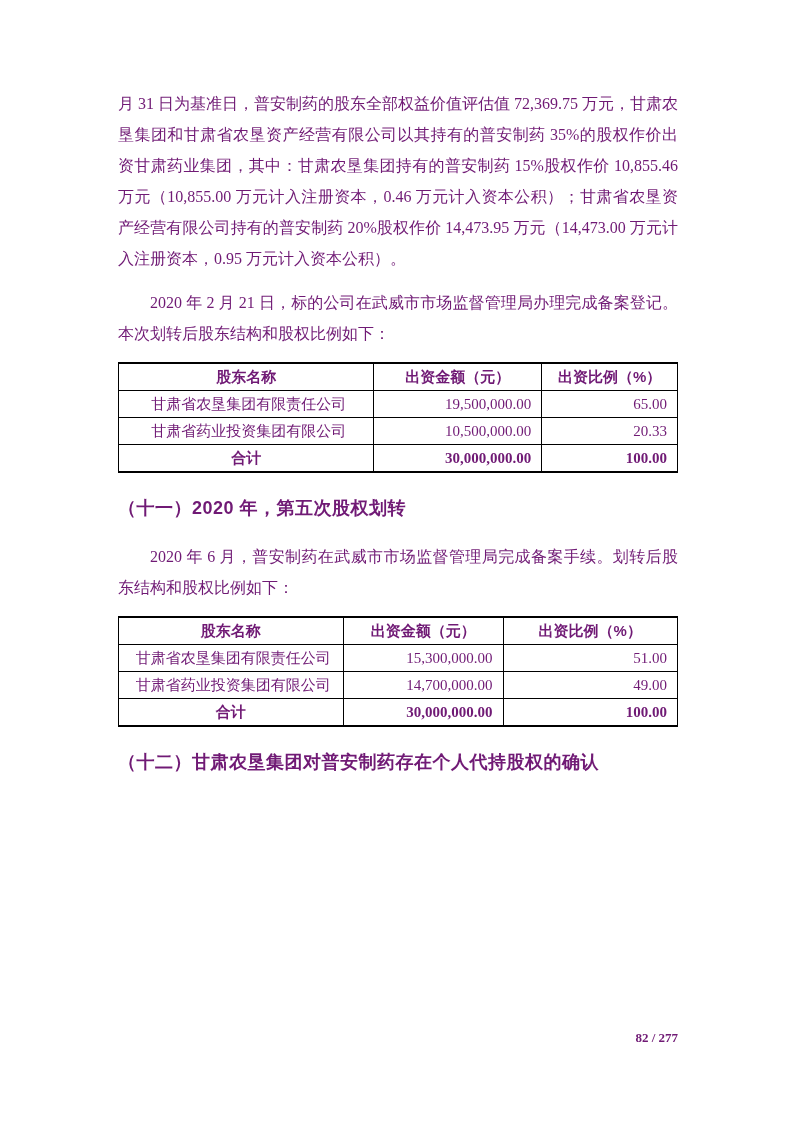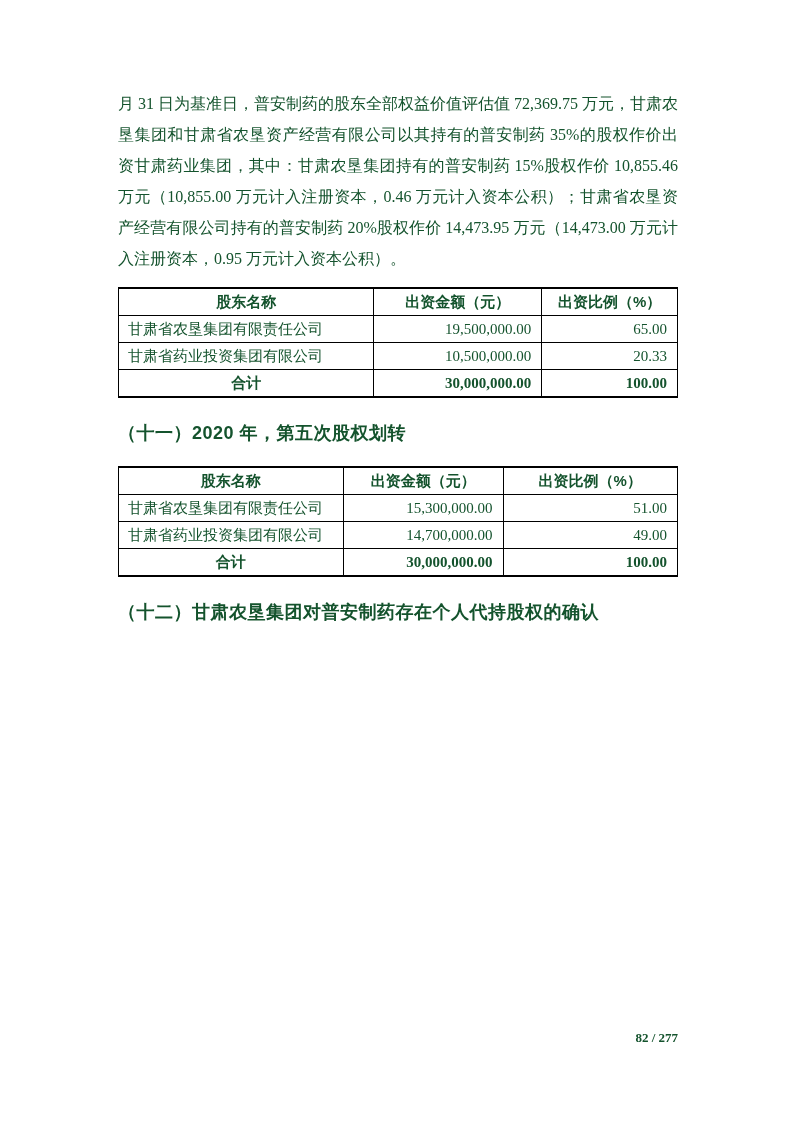--- a/index.html
+++ b/index.html
@@ -6,21 +6,21 @@
     margin: 0;
     padding: 0;
     background: #ffffff;
   }
   .page {
     position: relative;
     width: 793px;
     height: 1122px;
     box-sizing: border-box;
     background: #ffffff;
-    color: #14532d;
+    color: #701a75;
     font-family: "Liberation Serif", "DejaVu Serif", serif;
     padding: 88px 115px 0 118px;
     overflow: hidden;
     border-radius: 29px;
   }
   .para {
     font-size: 16px;
     line-height: 31px;
     text-align: justify;
     text-justify: inter-ideograph;
@@ -57,21 +57,21 @@
     overflow: hidden;
     white-space: nowrap;
   }
   table.doc-table th {
     font-family: "Liberation Sans", "DejaVu Sans", sans-serif;
     font-weight: bold;
     text-align: center;
     border-bottom: 1.5px solid #000;
   }
   table.doc-table td.name-cell {
-    text-align: left;
+    text-align: center;
     padding-left: 9px;
   }
   table.doc-table td.num-cell {
     text-align: right;
     padding-right: 10px;
   }
   table.doc-table tr.total-row td {
     font-weight: bold;
     border-top: 1.5px solid #000;
   }
@@ -88,20 +88,21 @@
     font-family: "Liberation Serif", "DejaVu Serif", serif;
   }
 </style>
 </head>
 <body>
 
 <div class="page">
 
   <p class="para">月 31 日为基准日，普安制药的股东全部权益价值评估值 72,369.75 万元，甘肃农垦集团和甘肃省农垦资产经营有限公司以其持有的普安制药 35%的股权作价出资甘肃药业集团，其中：甘肃农垦集团持有的普安制药 15%股权作价 10,855.46 万元（10,855.00 万元计入注册资本，0.46 万元计入资本公积）；甘肃省农垦资产经营有限公司持有的普安制药 20%股权作价 14,473.95 万元（14,473.00 万元计入注册资本，0.95 万元计入资本公积）。</p>
 
+  <p class="para indent">2020 年 2 月 21 日，标的公司在武威市市场监督管理局办理完成备案登记。本次划转后股东结构和股权比例如下：</p>
 
   <table class="doc-table">
     <colgroup>
       <col style="width:45.7%">
       <col style="width:30%">
       <col style="width:24.3%">
     </colgroup>
     <thead>
       <tr>
         <th>股东名称</th>
@@ -125,20 +126,21 @@
         <td class="num-cell">30,000,000.00</td>
         <td class="num-cell">100.00</td>
       </tr>
     </tbody>
   </table>
 
   <h2 class="section-heading">（十一）2020 年，第五次股权划转</h2>
 
 
 
+  <p class="para indent">2020 年 6 月，普安制药在武威市市场监督管理局完成备案手续。划转后股东结构和股权比例如下：</p>
 
   <table class="doc-table">
     <colgroup>
       <col style="width:40.2%">
       <col style="width:28.6%">
       <col style="width:31.2%">
     </colgroup>
     <thead>
       <tr>
         <th>股东名称</th>

